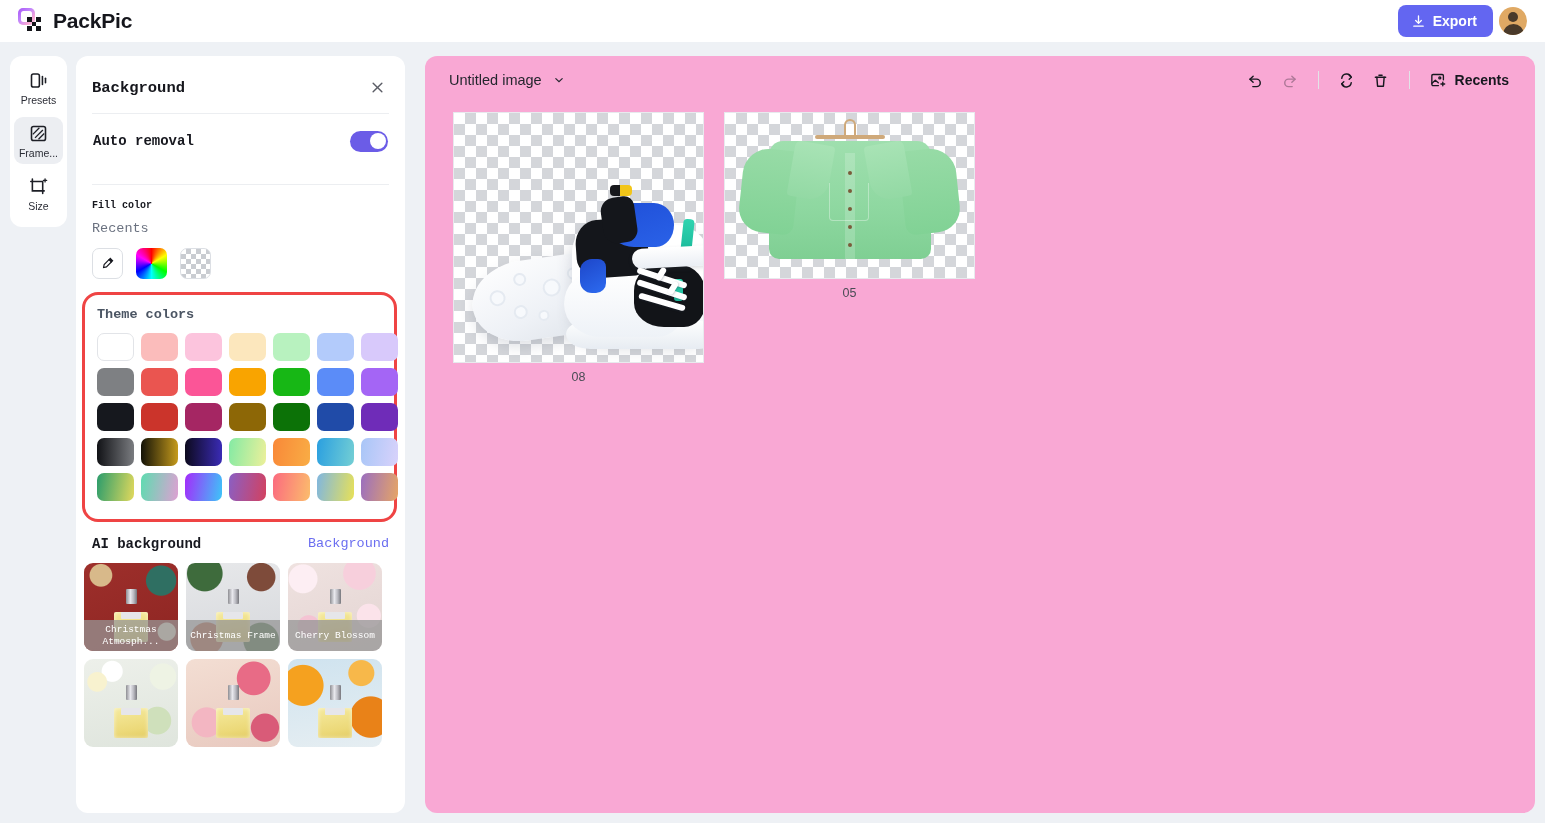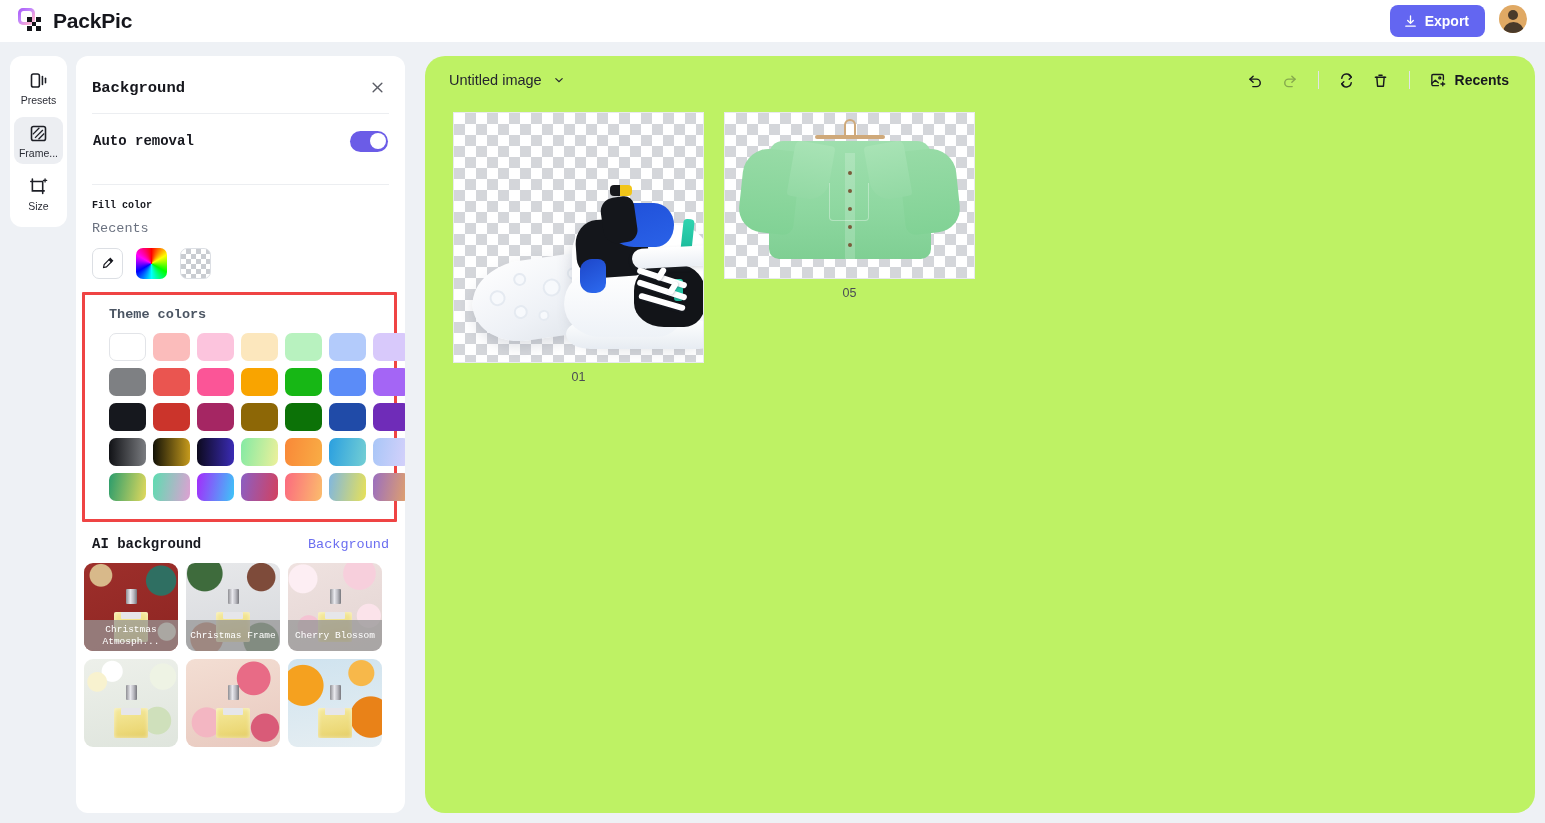--- a/index.html
+++ b/index.html
@@ -27,21 +27,21 @@
     background: linear-gradient(135deg,#a855f7 0%, #c084fc 40%, #f9a8d4 75%, #fbcfe8 100%);
   }
   .logo-sq::after {
     content:""; position:absolute; left:3.4px; top:3.4px;
     width:10.2px; height:10.2px; border-radius:2.5px; background:#fff;
   }
   .logo-checks { position:absolute; left:9px; top:9px; width:17px; height:17px; }
   .logo-checks i { position:absolute; width:4.6px; height:4.6px; background:#14151a; display:block; }
   .brand-name { font-size: 21px; font-weight: bold; color: #15161c; letter-spacing: -0.2px; }
 
-  .topbar-right { margin-left: auto; display: flex; gap: 14px; }
+  .topbar-right { margin-left: auto; display: flex; align-items: center; gap: 6px; }
   .export-btn {
     display: flex; align-items: center; gap: 7px;
     background: #6366f1; color: #fff;
     border: none; border-radius: 8px;
     height: 32px; padding: 0 16px 0 13px;
     font-size: 14px; font-weight: bold; cursor: pointer;
     font-family: "Liberation Sans", sans-serif;
   }
   .avatar {
     width: 28px; height: 28px; border-radius: 50%;
@@ -113,32 +113,32 @@
     background-image:
       linear-gradient(45deg,#c9ccd1 25%, transparent 25%, transparent 75%, #c9ccd1 75%),
       linear-gradient(45deg,#c9ccd1 25%, transparent 25%, transparent 75%, #c9ccd1 75%);
     background-size: 10px 10px; background-position: 0 0, 5px 5px;
     background-color: #fff; border: 1px solid #dcdfe4;
   }
 
   
   .theme-box {
     position: relative; margin: 13px 8px 0 6px;
-    border: 3px solid #ef4444; border-radius: 1px;
-    padding: 12px 16px 18px;
+    border: 3px solid #ef4444; border-radius: 16px;
+    padding: 12px 4px 18px;
   }
   .theme-box .sec-title2 { font-size: 13.5px; color: #4b5563; font-weight: bold; padding: 0 10px 0 8px; }
   .grid {
     display: grid; grid-template-columns: repeat(7, 37px);
     gap: 7px 7px; padding: 11px 0 0 8px;
   }
   .cell { width: 37px; height: 28px; border-radius: 7px; cursor: pointer; }
   .cell.bordered { border: 1px solid #e2e4e8; }
 
-  .ai-head { display: flex; align-items: flex-end; padding: 14px 16px 0; }
+  .ai-head { display: flex; align-items: flex-start; padding: 14px 16px 0; }
   .ai-title { font-size: 14px; font-weight: bold; color: #17181f; }
   .ai-link { margin-left: auto; font-size: 13.5px; color: #6b6ef0; cursor: pointer; }
   .ai-grid { display: grid; grid-template-columns: repeat(3, 94px); gap: 8px; padding: 11px 0 0 8px; }
   .ai-card {
     width: 94px; height: 88px; border-radius: 9px; overflow: hidden;
     position: relative; cursor: pointer;
   }
   .ai-card .bg { position: absolute; inset: 0; }
   .ai-cap {
     position: absolute; left: 0; right: 0; bottom: 0; height: 31px;
@@ -152,21 +152,21 @@
   .bottle .cap { width:11px; height:15px; margin:0 auto;
     background: linear-gradient(90deg,#8e8e93,#e9e9ee 40%,#b9b9c0 70%,#77777d); border-radius:1px; }
   .bottle .body { width:34px; height:30px; background: linear-gradient(170deg,#f5ea9e,#ecd979 70%,#e3cc63);
     border-radius:2px; box-shadow: inset 0 0 4px rgba(255,255,255,.6); }
   .bottle .lbl { width:20px; height:7px; margin:8px auto 0; background:#e6e6ea; border-radius:1px; }
 
   
   .canvas {
     position: absolute; left: 425px; top: 56px;
     width: 1110px; height: 757px;
-    background: #bef264; border-radius: 20px;
+    background: #f9a8d4; border-radius: 12px;
   }
   .canvas-bar { height: 48px; display: flex; align-items: center; padding: 0 20px 0 24px; }
   .doc-name { display: flex; align-items: center; gap: 10px; cursor: pointer; }
   .doc-name span { font-size: 14.5px; color: #25262e; }
   .bar-right { margin-left: auto; display: flex; align-items: center; gap: 0; }
   .ibtn {
     width: 34px; height: 30px; display: flex; align-items: center; justify-content: center;
     cursor: pointer;
   }
   .ibtn.disabled { opacity: .33; cursor: default; }
@@ -618,21 +618,21 @@
             <div class="tab-yellow"></div>
             <div class="strap"></div>
             <div class="lace" style="left:74px;top:100px;width:52px;transform:rotate(18deg)"></div>
             <div class="lace" style="left:74px;top:112px;width:52px;transform:rotate(18deg)"></div>
             <div class="lace" style="left:76px;top:124px;width:48px;transform:rotate(16deg)"></div>
             <div class="lace" style="left:92px;top:96px;width:14px;transform:rotate(-58deg)"></div>
             <div class="lace" style="left:104px;top:110px;width:14px;transform:rotate(-58deg)"></div>
           </div>
         </div>
       </div>
-      <div class="thumb-cap">01</div>
+      <div class="thumb-cap">08</div>
     </div>
 
     <div class="thumb-wrap">
       <div class="thumb" style="width:251px;height:167px">
         <div class="shirt-scene">
           <div class="hanger-hook"></div>
           <div class="hanger-bar"></div>
           <div class="shirt-body"></div>
           <div class="sleeve-l"></div>
           <div class="sleeve-r"></div>

